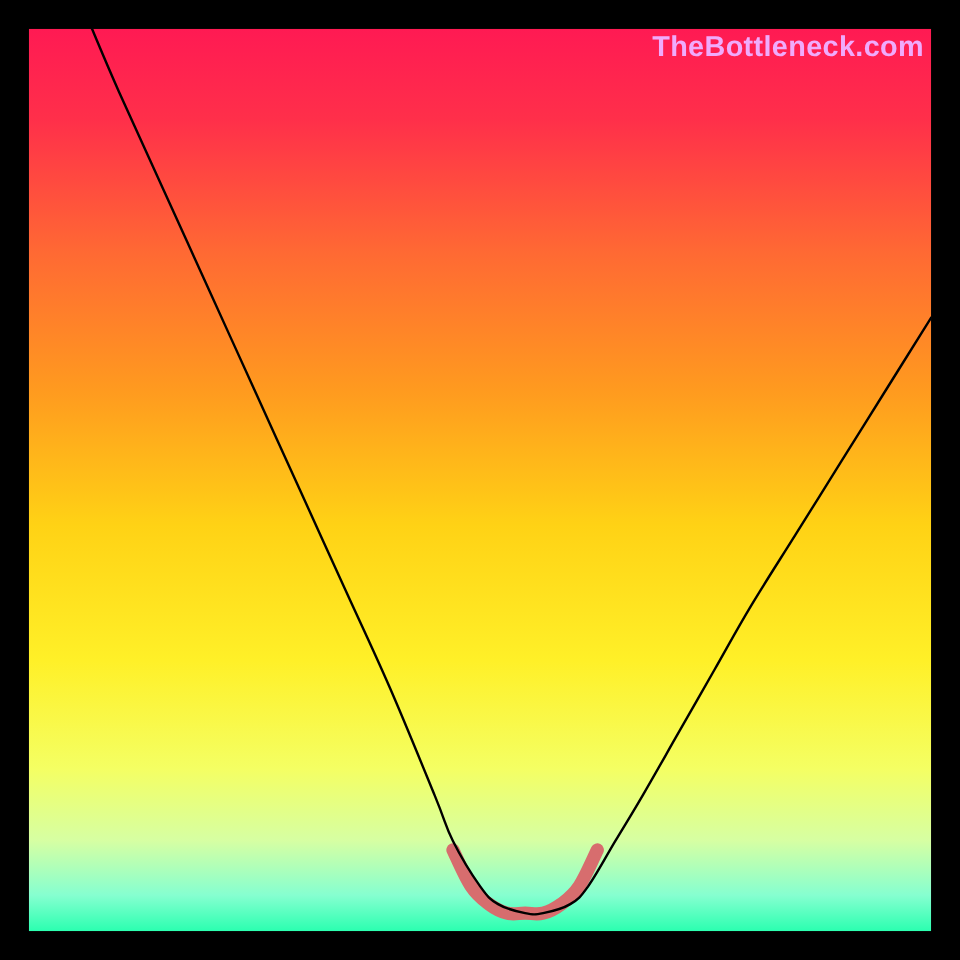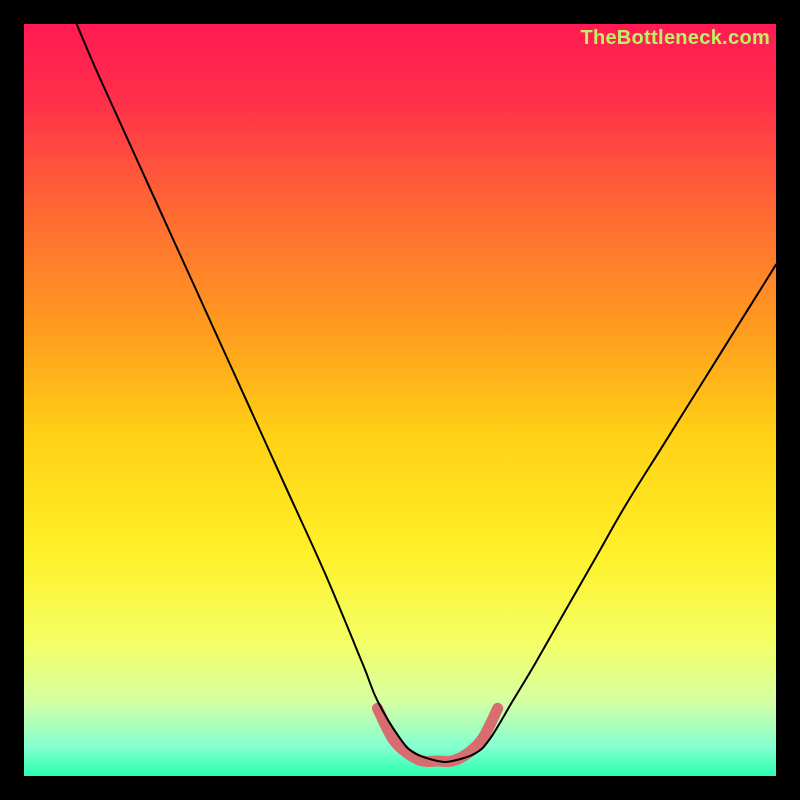--- a/index.html
+++ b/index.html
@@ -22,22 +22,22 @@
     left: 24px;
     top: 24px;
     width: 752px;
     height: 752px;
     box-sizing: border-box;
   }
   .watermark {
     position: absolute;
     top: 2px;
     right: 6px;
-    color: #bef264;
-    font-size: 20px;
+    color: #f0abfc;
+    font-size: 24px;
     font-weight: 600;
     letter-spacing: 0.3px;
     user-select: none;
     z-index: 5;
   }
   svg.plot {
     position: absolute;
     inset: 0;
     width: 752px;
     height: 752px;

